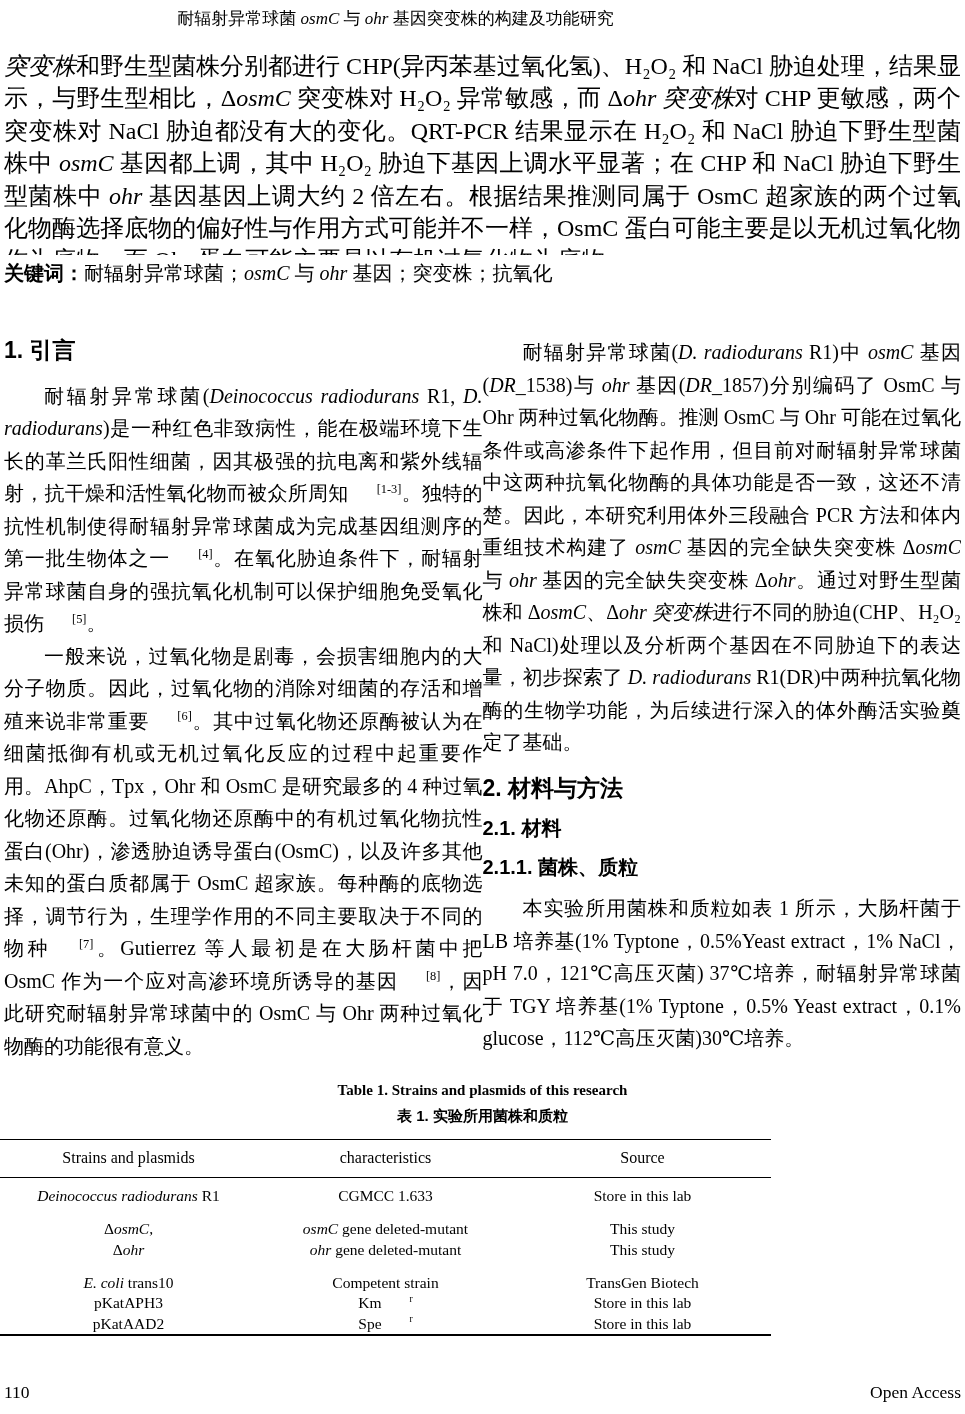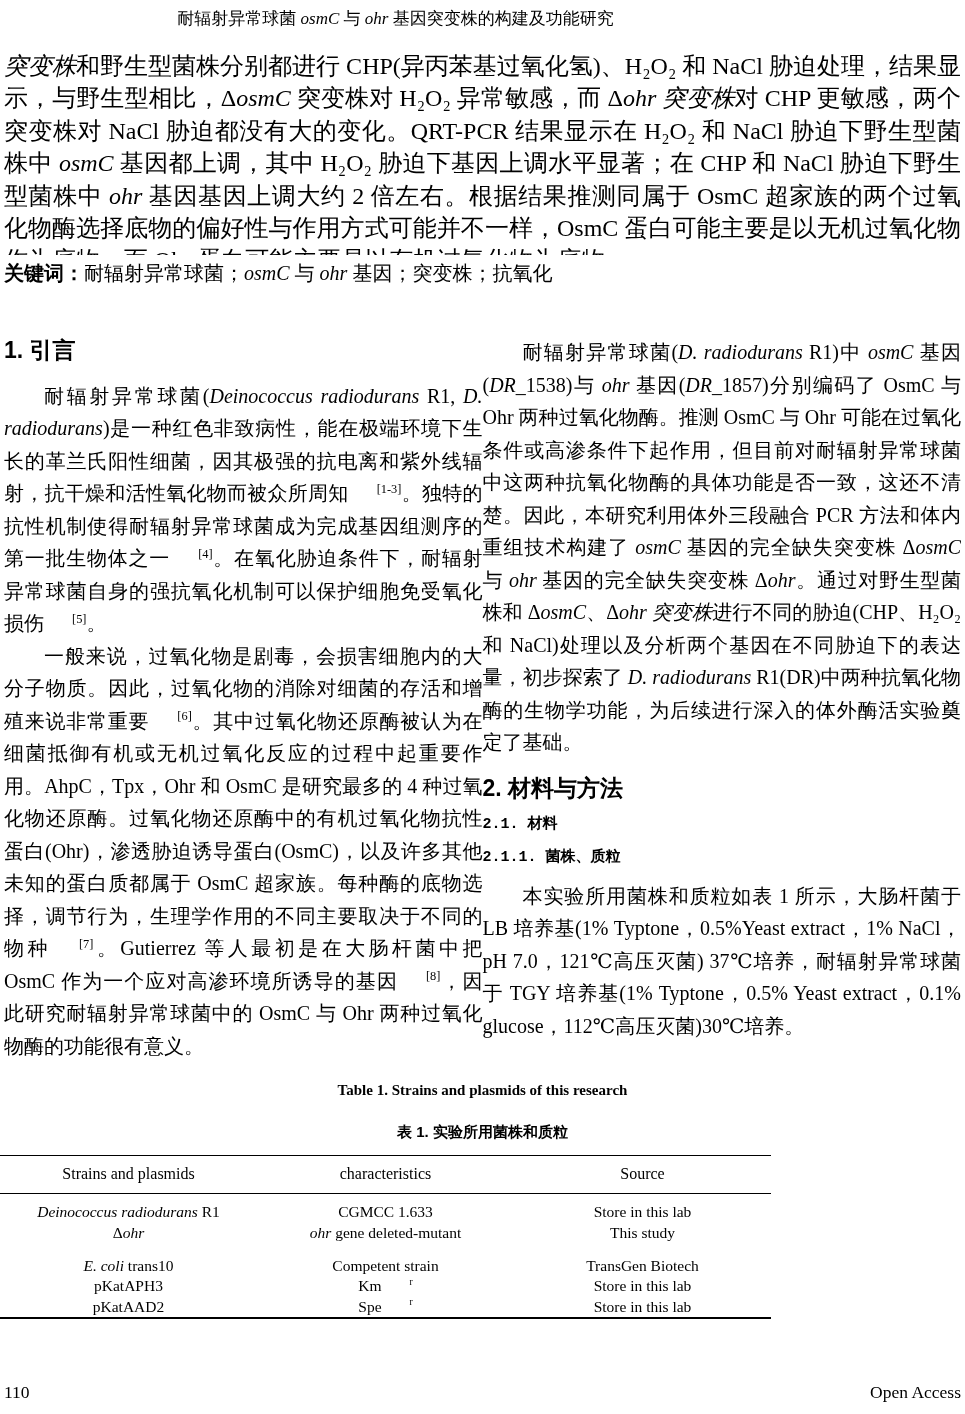--- a/index.html
+++ b/index.html
@@ -34,27 +34,27 @@
     display:flex;max-height:742px;overflow:hidden;
   }
   .col{flex:1;min-width:0;font-size:20px;line-height:32.5px;text-align:justify;}
   .para{margin:0;text-indent:2em;}
   .h-sec{
     font-family:"Liberation Sans","DejaVu Sans",sans-serif;
     font-size:23px;font-weight:bold;line-height:1.25;margin:0 0 15px 0;
   }
   .h-sec2{margin:15px 0 13px 0;}
   .h-sub{
-    font-family:Liberation Mono, monospace;
-    font-size:15px;font-weight:bold;line-height:1.25;margin:14px 0 12px 0;
+    font-family:Liberation Sans, sans-serif;
+    font-size:20px;font-weight:bold;line-height:1.25;margin:14px 0 12px 0;
   }
 
   .table-block{position:absolute;top:1078px;left:0;width:965px;}
   .tbl-title{text-align:center;font-weight:bold;font-size:15px;line-height:25px;}
-  .tbl-title.zh{font-family:"Liberation Sans","DejaVu Sans",sans-serif;margin-top:16px;}
+  .tbl-title.zh{font-family:"Liberation Sans","DejaVu Sans",sans-serif;}
   table.tbl{
     width:771px;border-collapse:collapse;margin-top:11px;
     font-size:15.5px;border-bottom:2px solid #000;
   }
   table.tbl th{
     font-weight:normal;font-size:16px;
     border-top:1.6px solid #000;border-bottom:1px solid #000;
     padding:9px 0 10px 0;width:33.33%;
   }
   table.tbl td{text-align:center;padding:1.5px 0;line-height:17.5px;width:33.33%;}
@@ -111,20 +111,25 @@
           <th>characteristics</th>
           <th>Source</th>
         </tr>
       </thead>
       <tbody>
         <tr class="first">
           <td><span class="it">Deinococcus radiodurans</span> R1</td>
           <td>CGMCC 1.633</td>
           <td>Store in this lab</td>
         </tr>
+        <tr class="gap">
+          <td>Δ<span class="it">osmC</span>,</td>
+          <td><span class="it">osmC</span> gene deleted-mutant</td>
+          <td>This study</td>
+        </tr>
         <tr>
           <td>Δ<span class="it">ohr</span></td>
           <td><span class="it">ohr</span> gene deleted-mutant</td>
           <td>This study</td>
         </tr>
         <tr class="gap">
           <td><span class="it">E. coli</span> trans10</td>
           <td>Competent strain</td>
           <td>TransGen Biotech</td>
         </tr>

